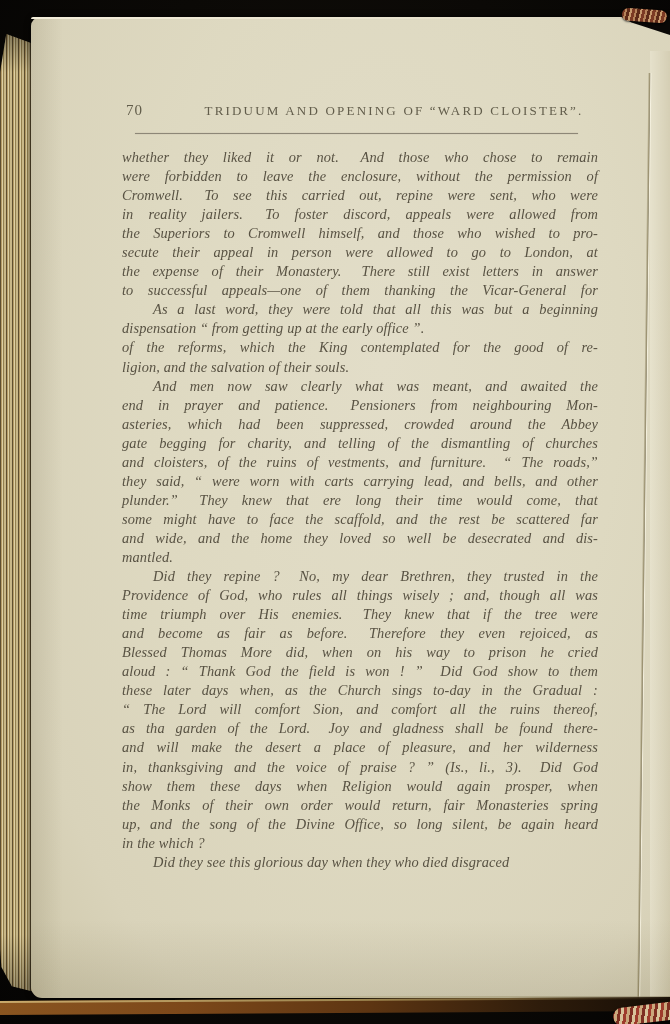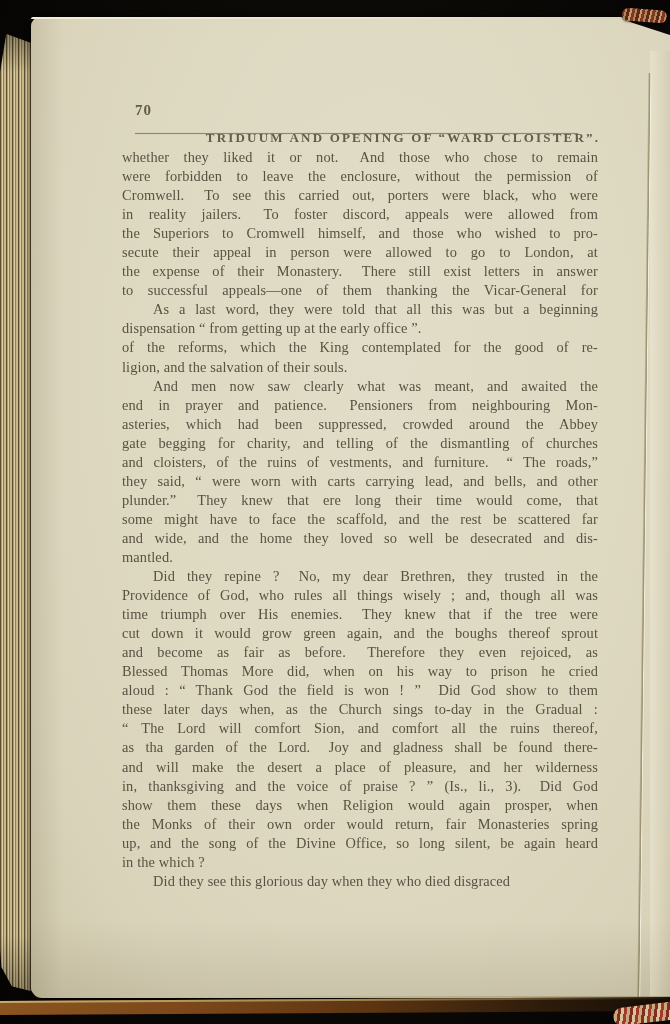--- a/index.html
+++ b/index.html
@@ -75,58 +75,58 @@
   }
   .headband-bottom{ 
     position:absolute;right:-5px;bottom:1px;width:62px;height:18px;
     transform:rotate(-7deg);border-radius:9px 4px 4px 9px;
     background:repeating-linear-gradient(105deg,
       #9e3b2c 0 3px, #caa87c 3px 6px, #7e2f22 6px 9px, #d8c39a 9px 12px);
     box-shadow:0 1px 3px rgba(0,0,0,.7);
   }
   
   .header{
-    position:absolute;top:85px;left:104px;width:476px;
-    display:flex;align-items:flex-start;color:#625d4b;font-weight:bold;
+    position:absolute;top:85px;left:95px;width:476px;
+    display:flex;align-items:center;color:#625d4b;
   }
   .pagenum{width:60px;font-size:15px;letter-spacing:1px;}
   .running-title{flex:1;text-align:center;white-space:nowrap;
-    font-size:13px;letter-spacing:2.2px;margin-top:28px;}
+    font-size:13px;letter-spacing:2.2px;}
   .rule{
     position:absolute;top:116px;left:104px;width:443px;height:1px;
     background:#8d8777;box-shadow:0 0 1px rgba(90,85,70,.45);
   }
   .body-text{
     position:absolute;top:131px;left:91px;width:476px;
     font-size:14.4px;line-height:19.05px;color:#585243;
     letter-spacing:.12px;
   }
   .line{
-    text-align:justify;text-align-last:justify;-moz-text-align-last:justify;
+    text-align:justify;text-align-last:justify;font-style:italic;-moz-text-align-last:justify;
   }
   .line.last{text-align-last:left;-moz-text-align-last:left;}
   .line.indent{text-indent:31px;}
 </style>
 </head>
 <body>
 
 <div class="scan">
 
   <div class="page-stack"></div>
 
   <div class="page">
     <div class="header">
       <span class="pagenum">70</span>
       <span class="running-title">TRIDUUM AND OPENING OF “WARD CLOISTER”.</span>
     </div>
     <div class="rule"></div>
     <div class="body-text" id="body-text">
         <div class="line">whether they liked it or not.  And those who chose to remain</div>
         <div class="line">were forbidden to leave the enclosure, without the permission of</div>
-        <div class="line">Cromwell.  To see this carried out, porters were black, who were</div>
+        <div class="line">Cromwell.  To see this carried out, repine were sent, who were</div>
         <div class="line">in reality jailers.  To foster discord, appeals were allowed from</div>
         <div class="line">the Superiors to Cromwell himself, and those who wished to pro-</div>
         <div class="line">secute their appeal in person were allowed to go to London, at</div>
         <div class="line">the expense of their Monastery.  There still exist letters in answer</div>
         <div class="line">to successful appeals—one of them thanking the Vicar-General for</div>
         <div class="line indent">As a last word, they were told that all this was but a beginning</div>
         <div class="line last">dispensation “ from getting up at the early office ”.</div>
         <div class="line">of the reforms, which the King contemplated for the good of re-</div>
         <div class="line last">ligion, and the salvation of their souls.</div>
         <div class="line indent">And men now saw clearly what was meant, and awaited the</div>
@@ -135,21 +135,20 @@
         <div class="line">gate begging for charity, and telling of the dismantling of churches</div>
         <div class="line">and cloisters, of the ruins of vestments, and furniture.  “ The roads,”</div>
         <div class="line">they said, “ were worn with carts carrying lead, and bells, and other</div>
         <div class="line">plunder.”  They knew that ere long their time would come, that</div>
         <div class="line">some might have to face the scaffold, and the rest be scattered far</div>
         <div class="line">and wide, and the home they loved so well be desecrated and dis-</div>
         <div class="line last">mantled.</div>
         <div class="line indent">Did they repine ?  No, my dear Brethren, they trusted in the</div>
         <div class="line">Providence of God, who rules all things wisely ; and, though all was</div>
         <div class="line">time triumph over His enemies.  They knew that if the tree were</div>
-        <div class="line">cut down it would grow green again, and the boughs thereof sprout</div>
         <div class="line">and become as fair as before.  Therefore they even rejoiced, as</div>
         <div class="line">Blessed Thomas More did, when on his way to prison he cried</div>
         <div class="line">aloud : “ Thank God the field is won ! ”  Did God show to them</div>
         <div class="line">these later days when, as the Church sings to-day in the Gradual :</div>
         <div class="line">“ The Lord will comfort Sion, and comfort all the ruins thereof,</div>
         <div class="line">as tha garden of the Lord.  Joy and gladness shall be found there-</div>
         <div class="line">and will make the desert a place of pleasure, and her wilderness</div>
         <div class="line">in, thanksgiving and the voice of praise ? ” (Is., li., 3).  Did God</div>
         <div class="line">show them these days when Religion would again prosper, when</div>
         <div class="line">the Monks of their own order would return, fair Monasteries spring</div>

